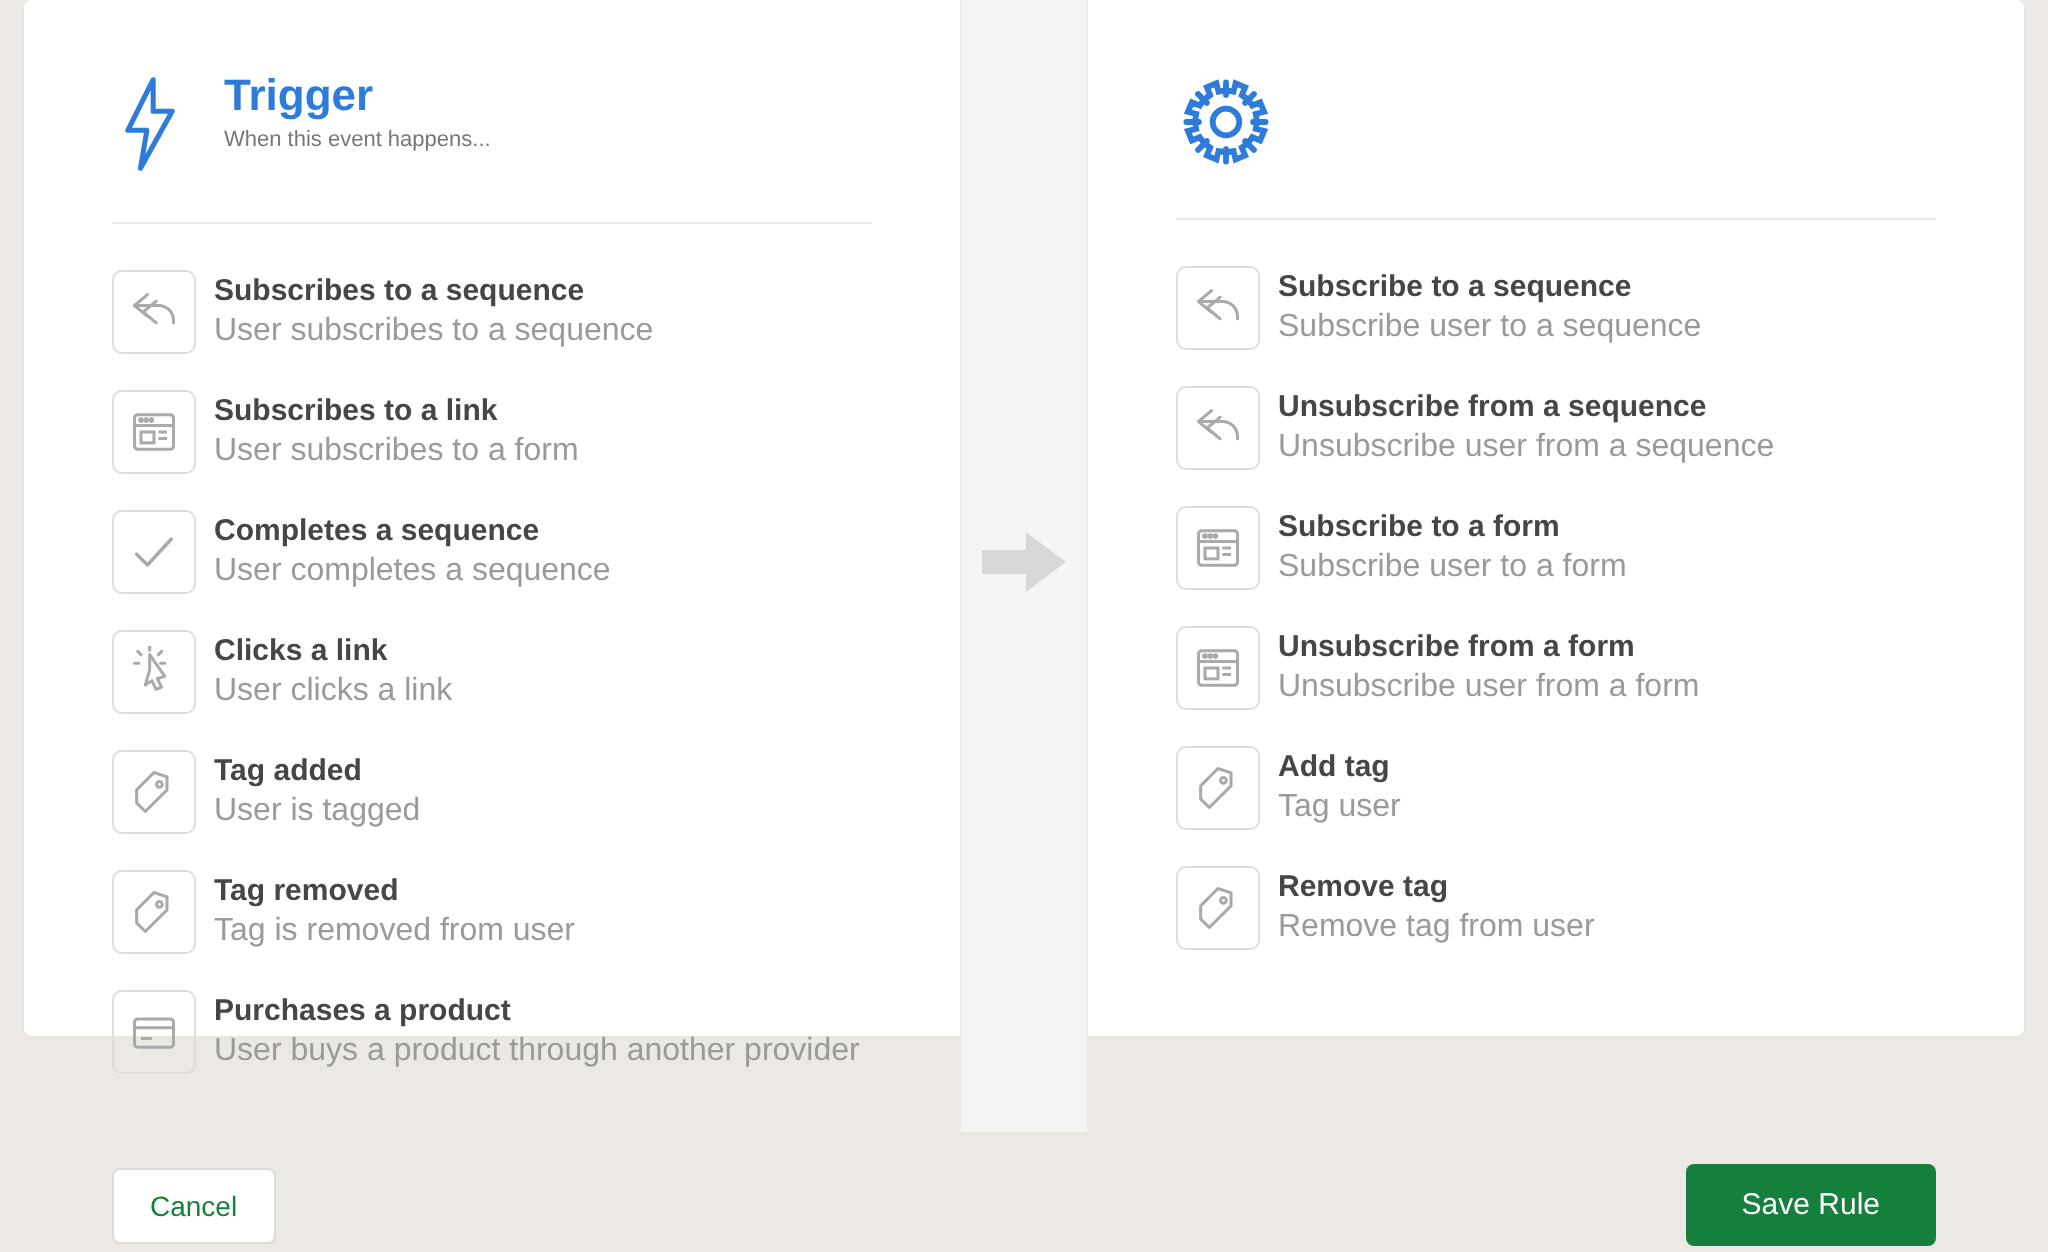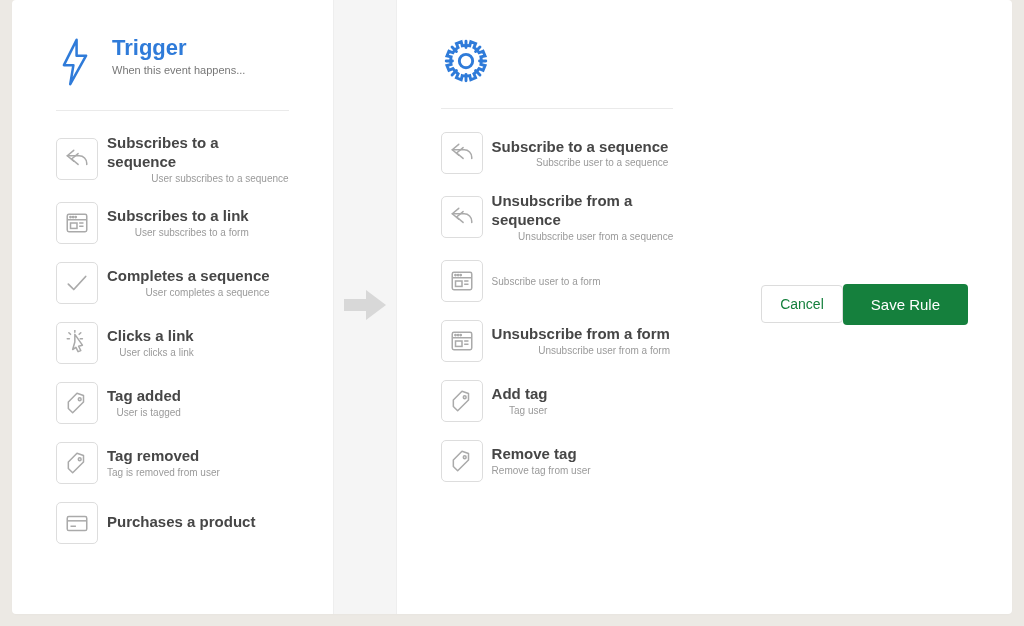--- a/index.html
+++ b/index.html
@@ -8,23 +8,23 @@
       background: #ece9e4;
       width: 1024px;
       height: 626px;
       overflow: hidden;
       padding: 0 12px;
     }
     .modal {
       background: #fff;
       border-radius: 4px;
       width: 100%;
-      height: 614px;
-      display: flex;
-      flex-direction: row;
+      height: 518px;
+      display: flex;
+      flex-direction: column;
       box-shadow: 0 1px 2px rgba(0,0,0,0.02);
     }
     .panels {
       display: flex;
       flex: 1;
       position: relative;
     }
     .panel {
       flex: 1;
       padding: 36px 44px 20px 44px;
@@ -76,21 +76,21 @@
       color: #aaa;
       flex-shrink: 0;
     }
     .item-title {
       font-size: 15px;
       font-weight: 600;
       color: #464646;
       line-height: 1.25;
     }
     .item-desc {
-      font-size: 10px;
+      font-size: 16px;
       color: #9a9a9a;
       margin-top: 1px;
       text-align: right;
     }
     .footer {
       padding: 16px 44px 22px 44px;
       display: flex;
       justify-content: space-between;
       align-items: center;
     }
@@ -213,20 +213,21 @@
           <div class="item">
             <div class="item-icon-box">
               <svg width="26" height="26" viewBox="0 0 24 24" fill="none" stroke="currentColor" stroke-width="1.4">
                 <rect x="3" y="6" width="18" height="13" rx="1.5"></rect>
                 <line x1="3" y1="10" x2="21" y2="10"></line>
                 <line x1="6" y1="15" x2="11" y2="15"></line>
               </svg>
             </div>
             <div>
               <div class="item-title">Purchases a product</div>
+              <div class="item-desc">User buys a product through another provider</div>
             </div>
           </div>
         </div>
     </div>
 
     <div class="divider-col">
       <span class="arrow-icon">
         <svg width="42" height="30" viewBox="0 0 42 30" fill="currentColor">
           <polygon points="0,9 22,9 22,0 42,15 22,30 22,21 0,21"></polygon>
         </svg>
@@ -279,20 +280,21 @@
                 <line x1="3" y1="9" x2="21" y2="9"></line>
                 <circle cx="6" cy="6.5" r="0.6" fill="currentColor"></circle>
                 <circle cx="8.4" cy="6.5" r="0.6" fill="currentColor"></circle>
                 <circle cx="10.8" cy="6.5" r="0.6" fill="currentColor"></circle>
                 <rect x="6" y="12" width="6" height="5"></rect>
                 <line x1="14" y1="12" x2="18" y2="12"></line>
                 <line x1="14" y1="15" x2="18" y2="15"></line>
               </svg>
             </div>
             <div>
+              <div class="item-title">Subscribe to a form</div>
               <div class="item-desc">Subscribe user to a form</div>
             </div>
           </div>
           <div class="item">
             <div class="item-icon-box">
               <svg width="26" height="26" viewBox="0 0 24 24" fill="none" stroke="currentColor" stroke-width="1.4">
                 <rect x="3" y="4" width="18" height="16" rx="1.5"></rect>
                 <line x1="3" y1="9" x2="21" y2="9"></line>
                 <circle cx="6" cy="6.5" r="0.6" fill="currentColor"></circle>
                 <circle cx="8.4" cy="6.5" r="0.6" fill="currentColor"></circle>

